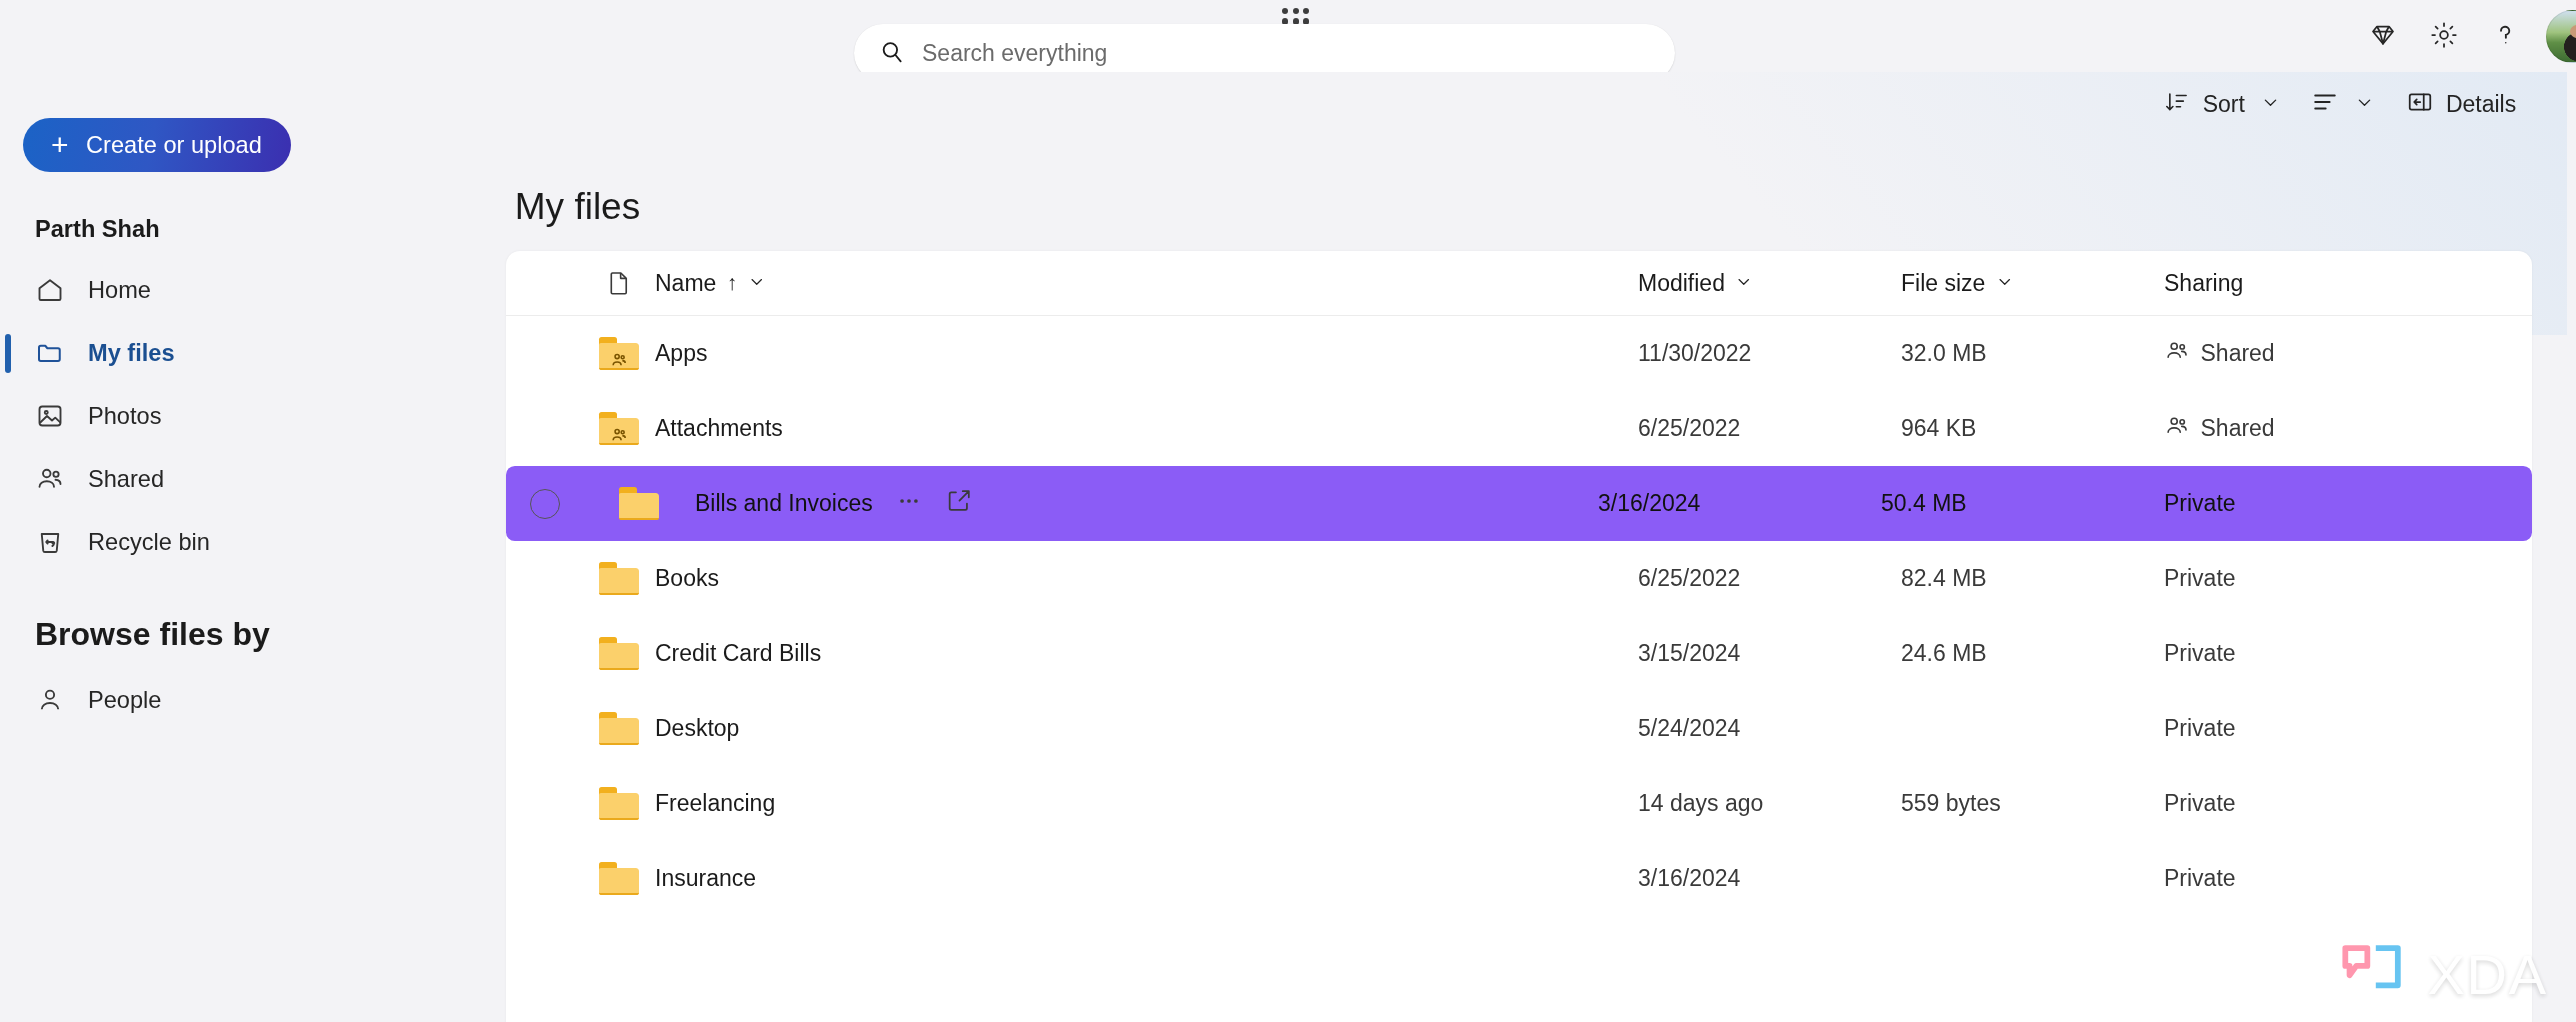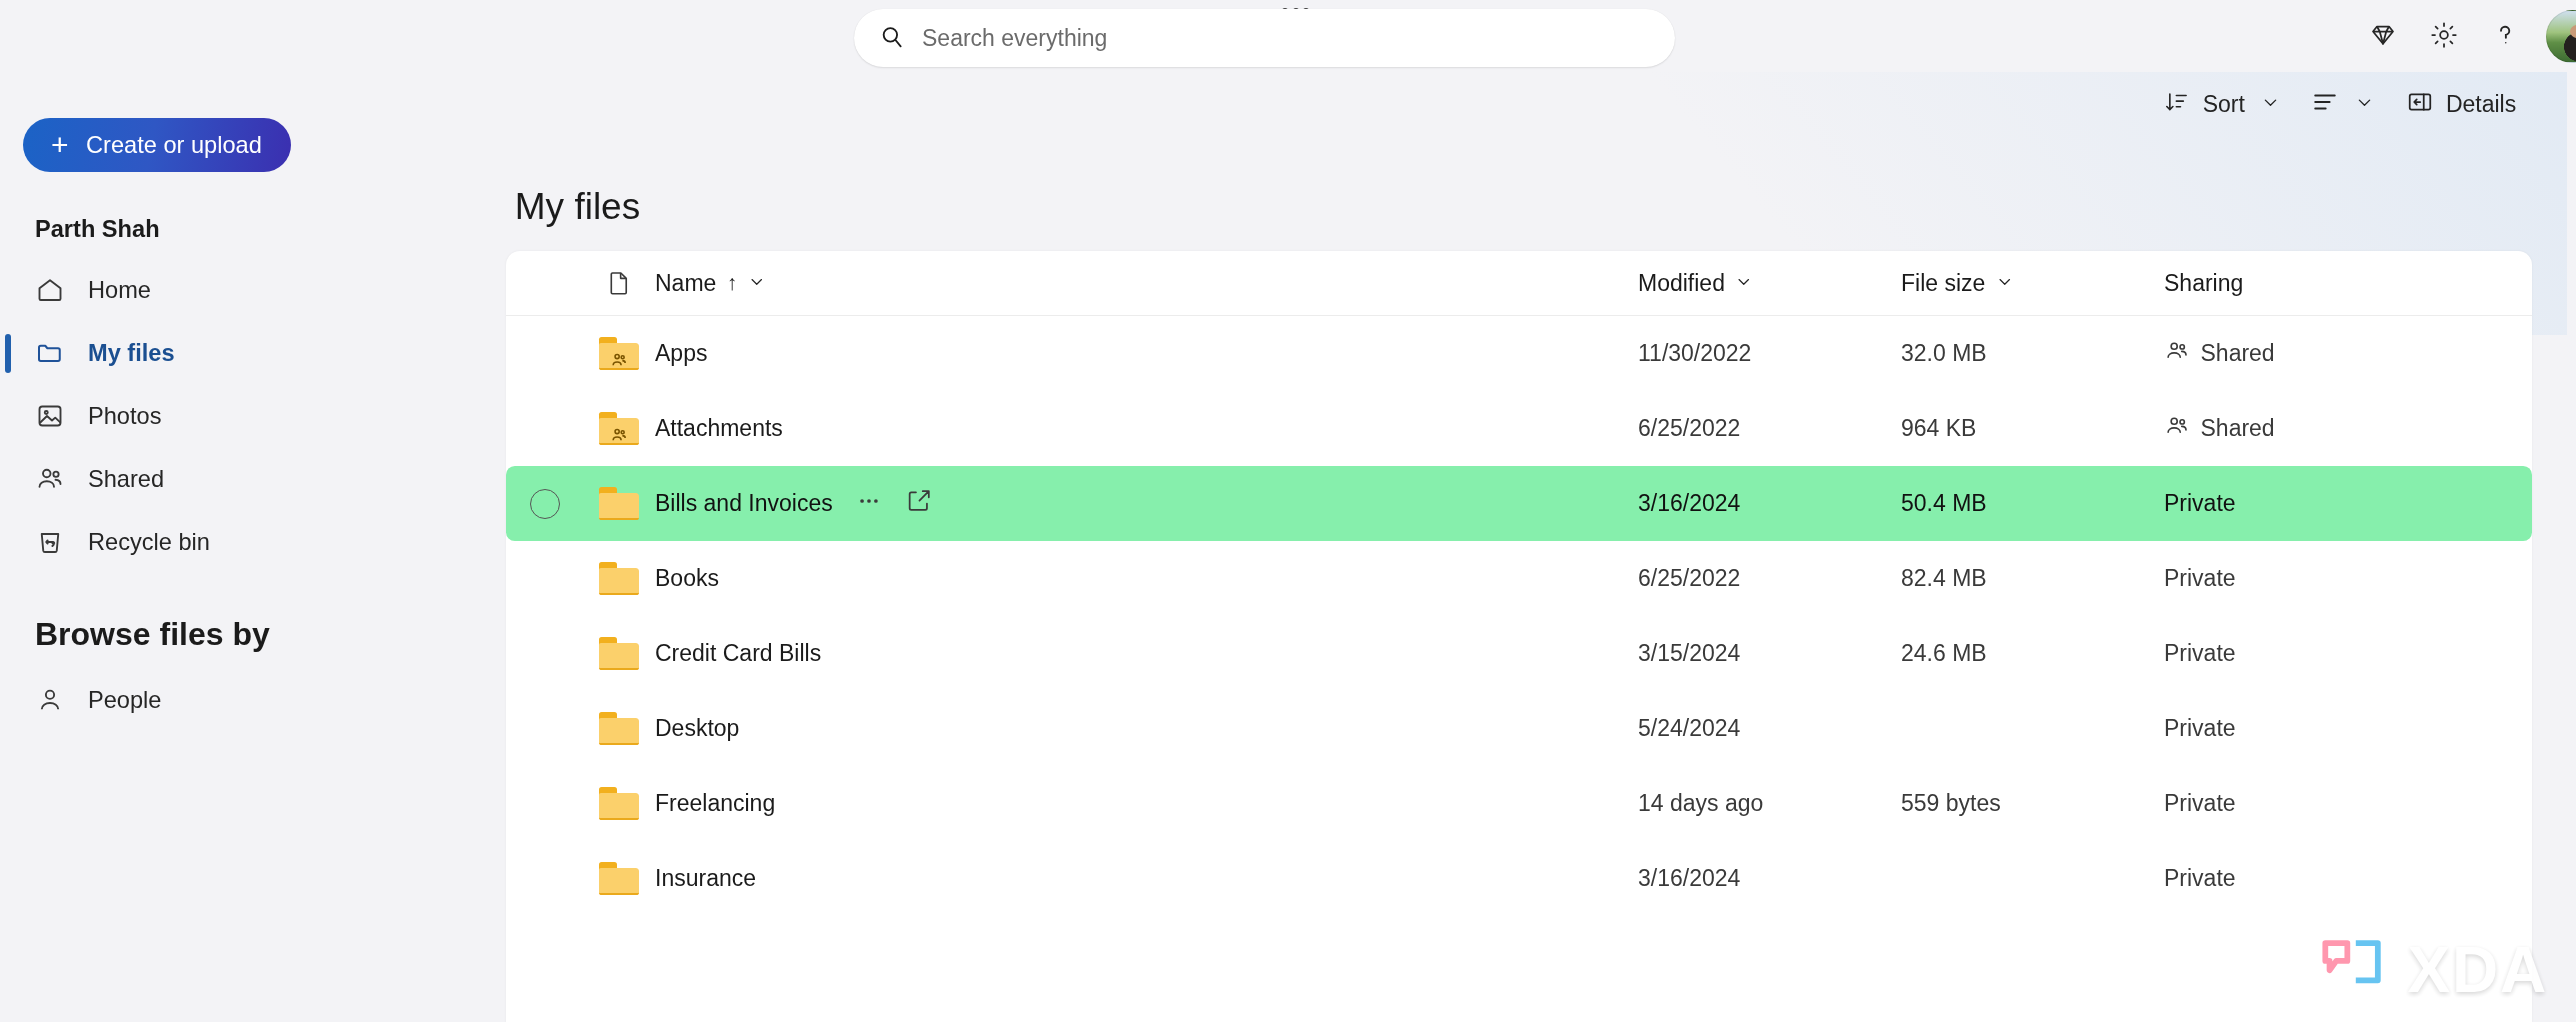--- a/index.html
+++ b/index.html
@@ -25,21 +25,21 @@
   .waffle-grid {
     display: grid; grid-template-columns: repeat(3, 6.1px); grid-template-rows: repeat(3, 6.1px);
     gap: 4.4px;
   }
   .waffle-grid i { display: block; width: 6.1px; height: 6.1px; border-radius: 50%; background: #3d3d3d; }
   .brand {
     margin-left: 24.5px; font-size: 25.4px; color: #2b2b2b; letter-spacing: 0.1px;
     cursor: pointer;
   }
   .searchwrap {
-    position: absolute; left: 854px; top: 9px; width: 821px; height: 58px;
+    position: absolute; left: 854px; top: 24px; width: 821px; height: 58px;
   }
   .searchbox {
     width: 100%; height: 100%; background: #ffffff; border-radius: 29px;
     display: flex; align-items: center; padding-left: 24.5px;
     box-shadow: 0 0.9px 1.8px rgba(0,0,0,.10), 0 0 0.9px rgba(0,0,0,.08);
     cursor: text;
   }
   .searchbox svg { flex: 0 0 auto; }
   .search-input {
     border: 0; outline: 0; background: transparent;
@@ -141,21 +141,21 @@
   .col-mod   { width: 263px; flex: 0 0 263px; }
   .col-size  { width: 263px; flex: 0 0 263px; }
   .col-share { width: 368px; flex: 0 0 368px; display:flex; align-items:center; gap:10.5px; }
   .th { display: flex; align-items: center; gap: 10.5px; cursor: pointer; }
   .th .sortarrow { font-size: 21px; }
   .row {
     display: flex; align-items: center; height: 75px;
     font-size: 23px; color: #3a3a3a; cursor: pointer; position: relative;
   }
   .row .name { font-size: 23px; color: #1b1b1b; }
-  .row.hovered { background: #86efac; border-radius: 8.8px; }
+  .row.hovered { background: #8b5cf6; border-radius: 8.8px; gap: 20px; }
   .row.hovered .name, .row.hovered .mod, .row.hovered .size, .row.hovered .share { color: #111; }
   .rowactions { display: flex; align-items: center; gap: 23px; margin-left: 23px; }
   .sel-circle {
     width: 30px; height: 30px; border-radius: 50%;
     border: 1.8px solid #555; background: transparent;
   }
   .folder { position: relative; width: 40px; height: 33px; }
   .folder .tab {
     position: absolute; left: 0; top: 0; width: 18.4px; height: 7.9px;
     background: #f2b01e; border-radius: 2.6px 2.6px 0 0;
@@ -169,21 +169,21 @@
     position: absolute; left: 9.6px; top: 12.3px; color: #7a5400;
   }
 
   
   .watermark {
     position: absolute; right: 28px; bottom: 15.8px;
     display: flex; align-items: center; gap: 12.3px;
     opacity: .92; pointer-events: none;
   }
   .wm-text {
-    font-size: 64px; font-weight: bold; color: #ffffff; letter-spacing: 1.8px;
+    font-size: 56px; font-weight: normal; color: #ffffff; letter-spacing: 1.8px;
     text-shadow: 0 1.8px 5.3px rgba(0,0,0,.18);
   }
 </style>
 </head>
 <body>
 
 <div class="app">
 
   <div class="topbar">
     <div class="waffle">

